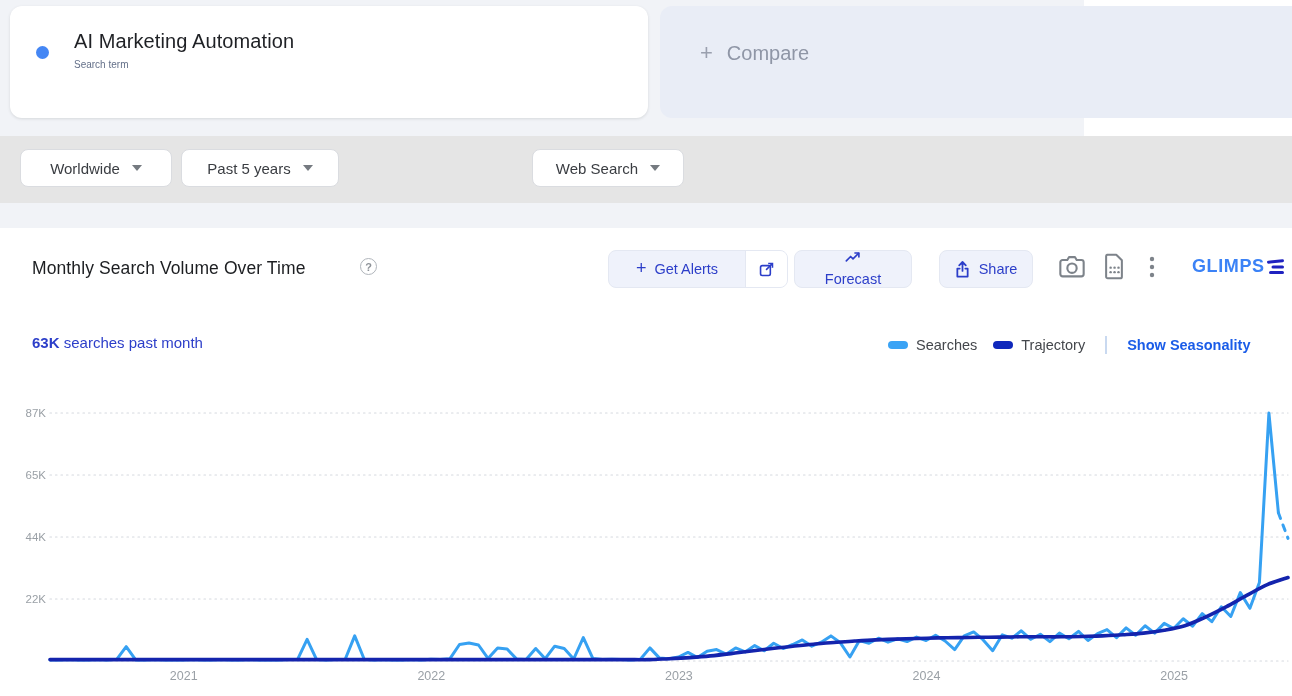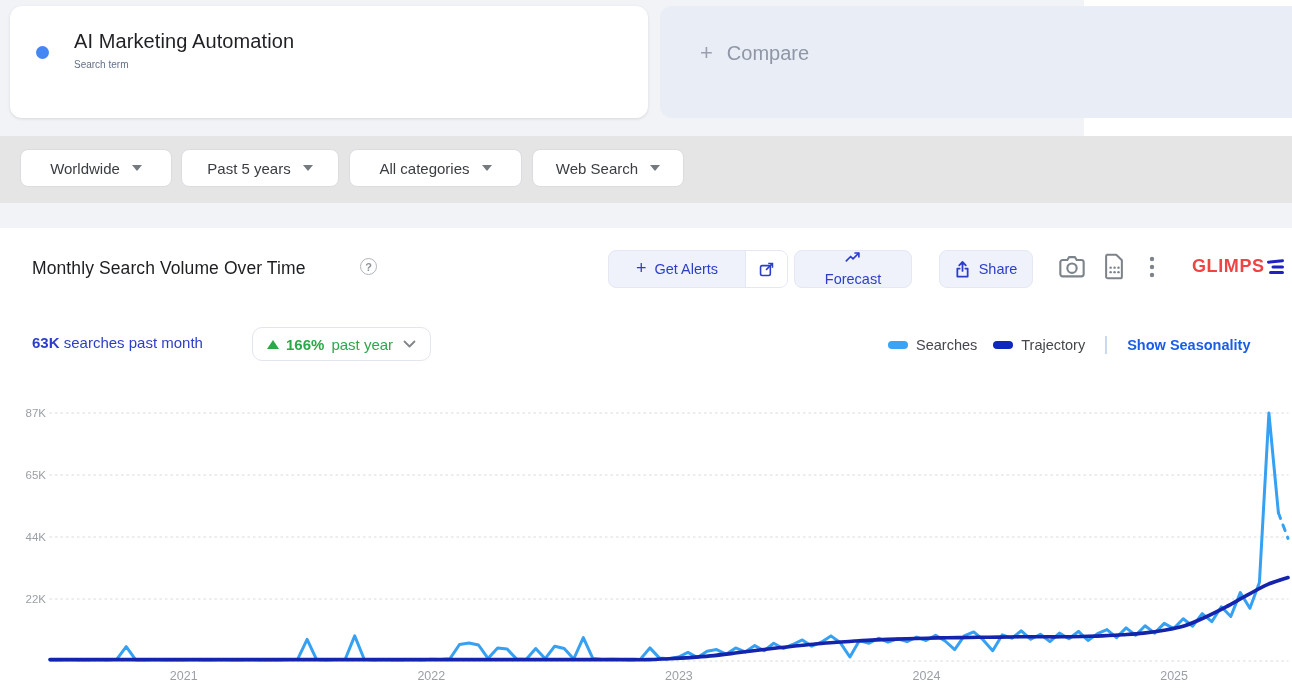--- a/index.html
+++ b/index.html
@@ -38,21 +38,21 @@
     justify-content:center; gap:9px; cursor:pointer; }
   .alerts-group { position:absolute; left:608px; top:22px; width:180px; height:38px; border:1px solid #e4e8f2;
     border-radius:8px; background:#eff2fb; display:flex; overflow:hidden; cursor:pointer; }
   .alerts-main { flex:1; display:flex; align-items:center; justify-content:center; gap:8px;
     color:#2c3ec9; font-size:14.5px; font-weight:500; }
   .alerts-plus { font-size:18px; font-weight:400; margin-top:-2px; }
   .alerts-ext { width:42px; background:#fff; border-left:1px solid #e4e8f2; display:flex;
     align-items:center; justify-content:center; }
   .toolicon { position:absolute; top:26px; background:none; border:none; cursor:pointer; }
   .glimpse-logo { position:absolute; left:1192px; top:28px; font-size:18px; font-weight:800;
-    color:#ef4444; letter-spacing:.6px; display:flex; align-items:center; cursor:pointer; }
+    color:#3b82f6; letter-spacing:.6px; display:flex; align-items:center; cursor:pointer; }
   
   .stats-line { position:absolute; left:32px; top:106px; font-size:15px; color:#2c3ec9; }
   .stats-line b { font-weight:700; }
   .change-pill { position:absolute; left:252px; top:99px; height:34px; padding:0 14px; border:1px solid #e2e5ed;
     border-radius:10px; background:#fff; display:flex; align-items:center; gap:7px; cursor:pointer; }
   .up-arrow { width:0; height:0; border-left:6px solid transparent; border-right:6px solid transparent;
     border-bottom:9px solid #2ba84a; }
   .pct { font-size:15px; font-weight:700; color:#2ba84a; }
   .period { font-size:15px; color:#2ba84a; }
   
@@ -83,24 +83,20 @@
 
 <div class="filter-band">
   <div class="dropdown" style="left:20px; width:152px;">
     <span>Worldwide</span>
     <span class="caret"></span>
   </div>
   <div class="dropdown" style="left:181px; width:158px;">
     <span>Past 5 years</span>
     <span class="caret"></span>
   </div>
-  <div class="dropdown" style="left:349px; width:173px;">
-    <span>All categories</span>
-    <span class="caret"></span>
-  </div>
   <div class="dropdown" style="left:532px; width:152px;">
     <span>Web Search</span>
     <span class="caret"></span>
   </div>
 </div>
 
 <div class="gap-band"></div>
 
 <div class="chart-panel">
 
@@ -165,28 +161,20 @@
     <span>GLIMPS</span>
     <svg width="17" height="16" viewBox="0 0 17 16" style="margin-left:2px;">
       <path d="M1.5 3.2 L15.5 1.8" stroke="#1f22c0" stroke-width="3" stroke-linecap="round"></path>
       <path d="M6 8 L15.5 8" stroke="#1f22c0" stroke-width="3" stroke-linecap="round"></path>
       <path d="M3.5 13.5 L15.5 13.5" stroke="#1f22c0" stroke-width="3" stroke-linecap="round"></path>
     </svg>
   </div>
 
   <div class="stats-line">
     <b>63K</b><span> searches past month</span>
-  </div>
-  <div class="change-pill">
-    <span class="up-arrow"></span>
-    <span class="pct">166%</span>
-    <span class="period">past year</span>
-    <svg width="13" height="8" viewBox="0 0 13 8" style="margin-left:3px;">
-      <path d="M1.5 1.5 L6.5 6.5 L11.5 1.5" fill="none" stroke="#80868b" stroke-width="1.8" stroke-linecap="round" stroke-linejoin="round"></path>
-    </svg>
   </div>
 
   <div class="legend">
     <div class="leg-item">
       <span class="leg-pill" style="background:#3aa3f5;"></span>
       <span class="leg-label">Searches</span>
     </div>
     <div class="leg-item">
       <span class="leg-pill" style="background:#0f28bc;"></span>
       <span class="leg-label">Trajectory</span>

